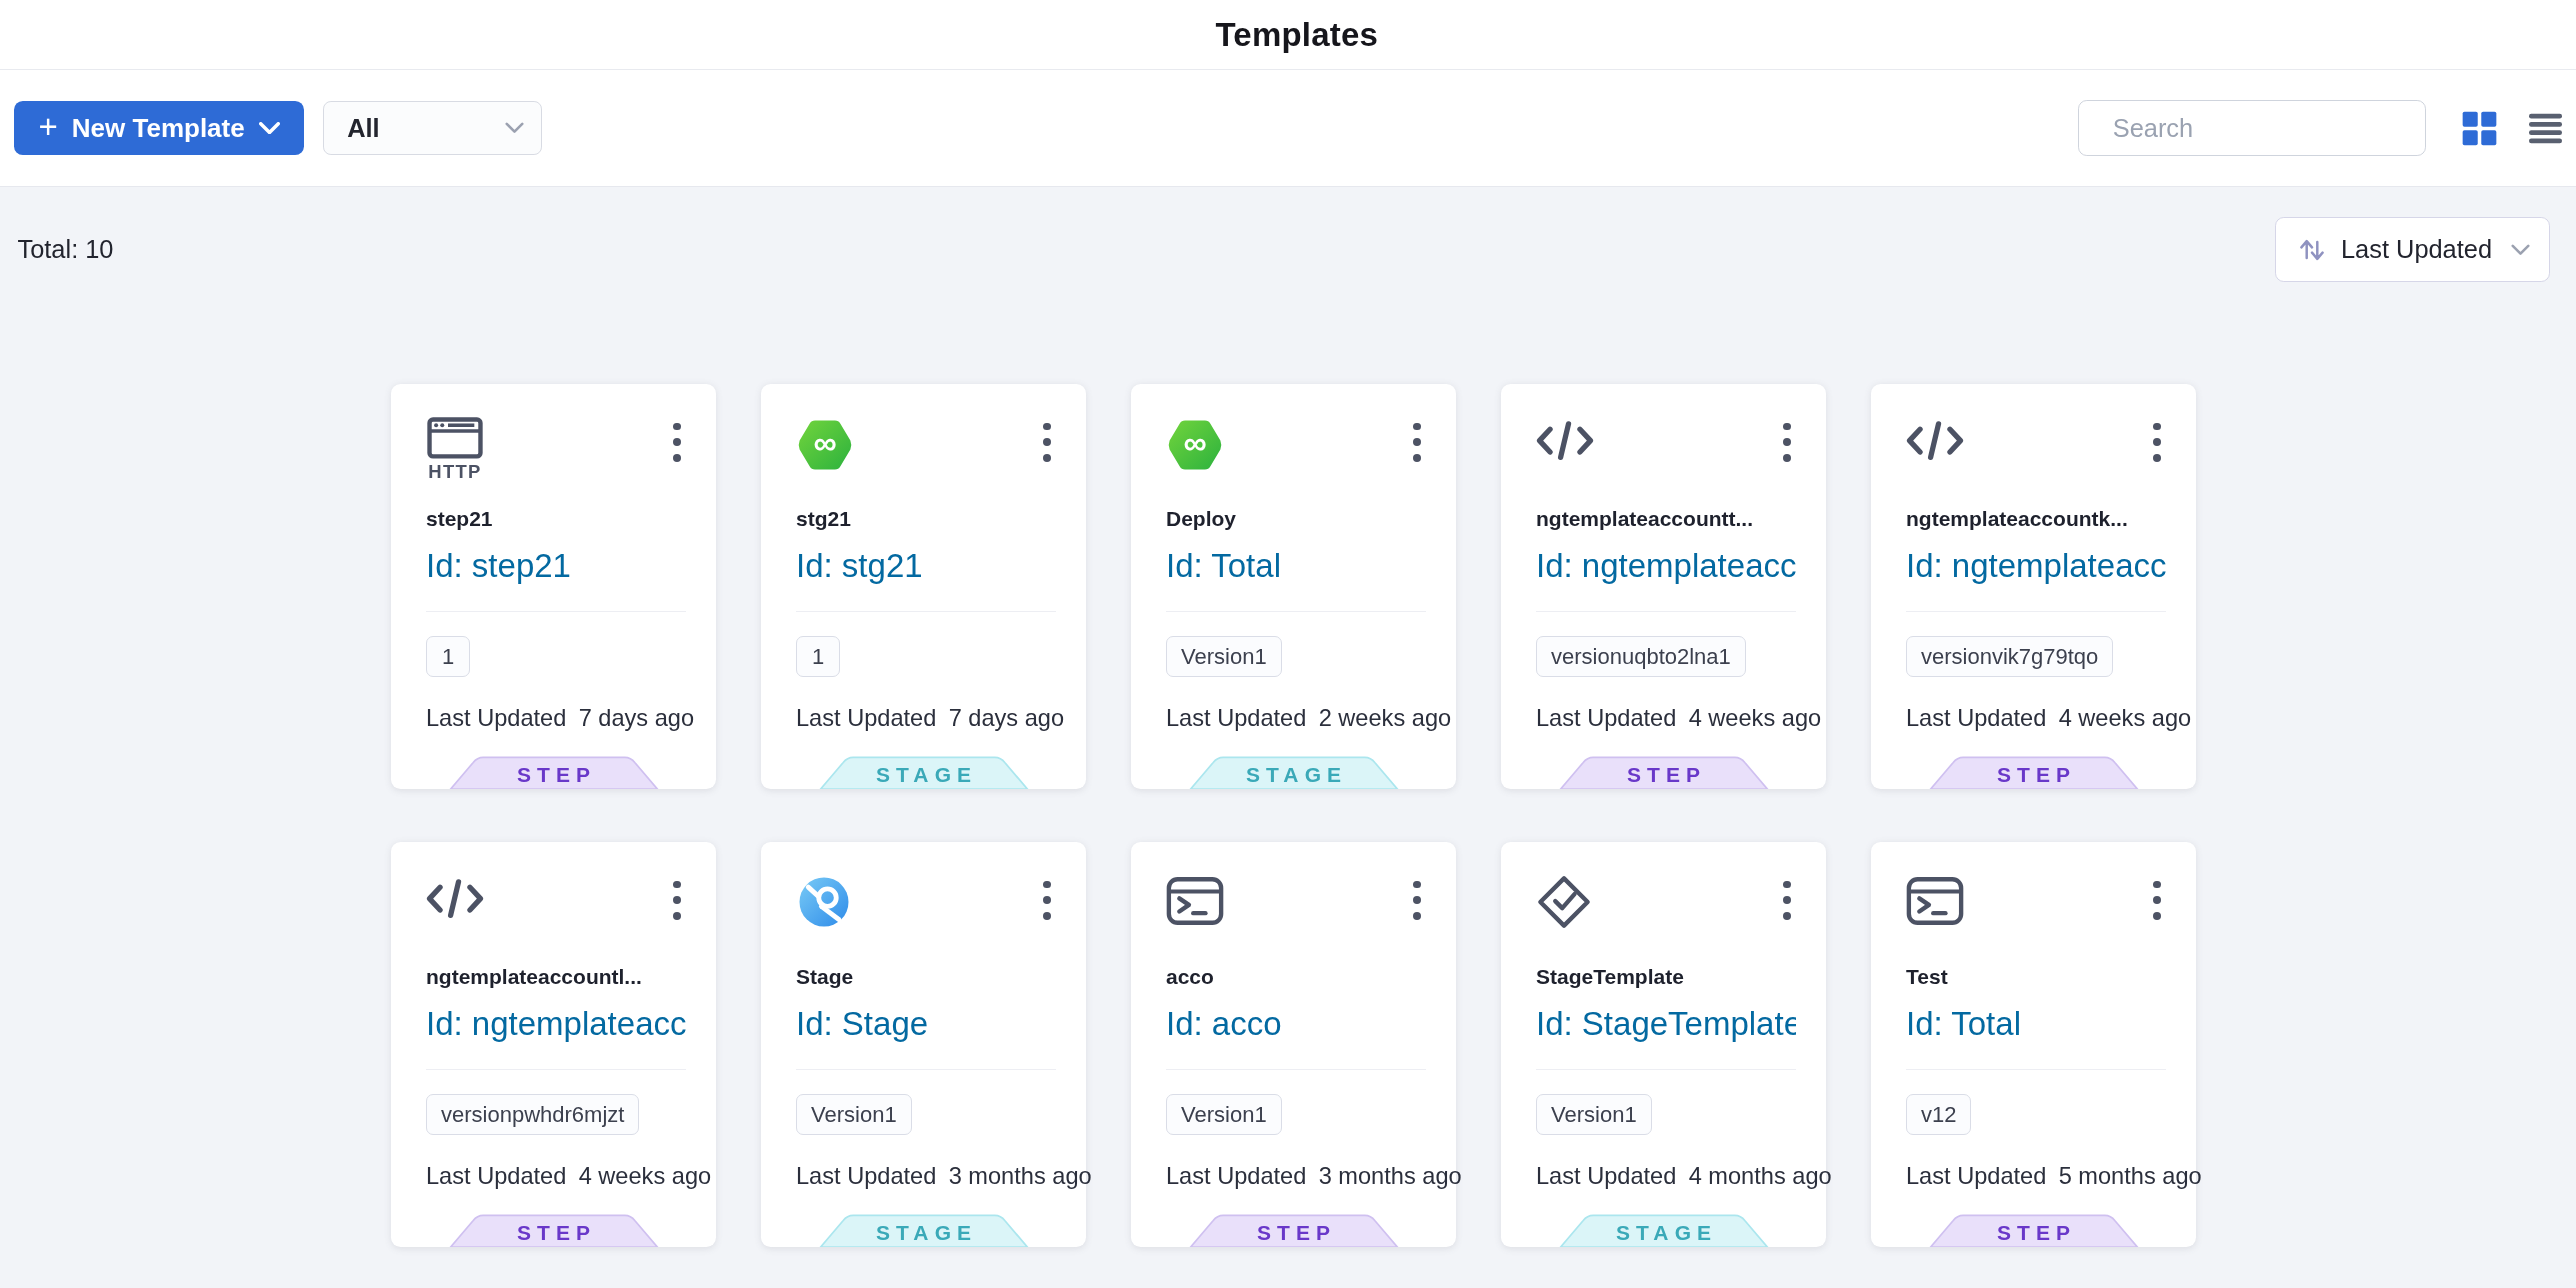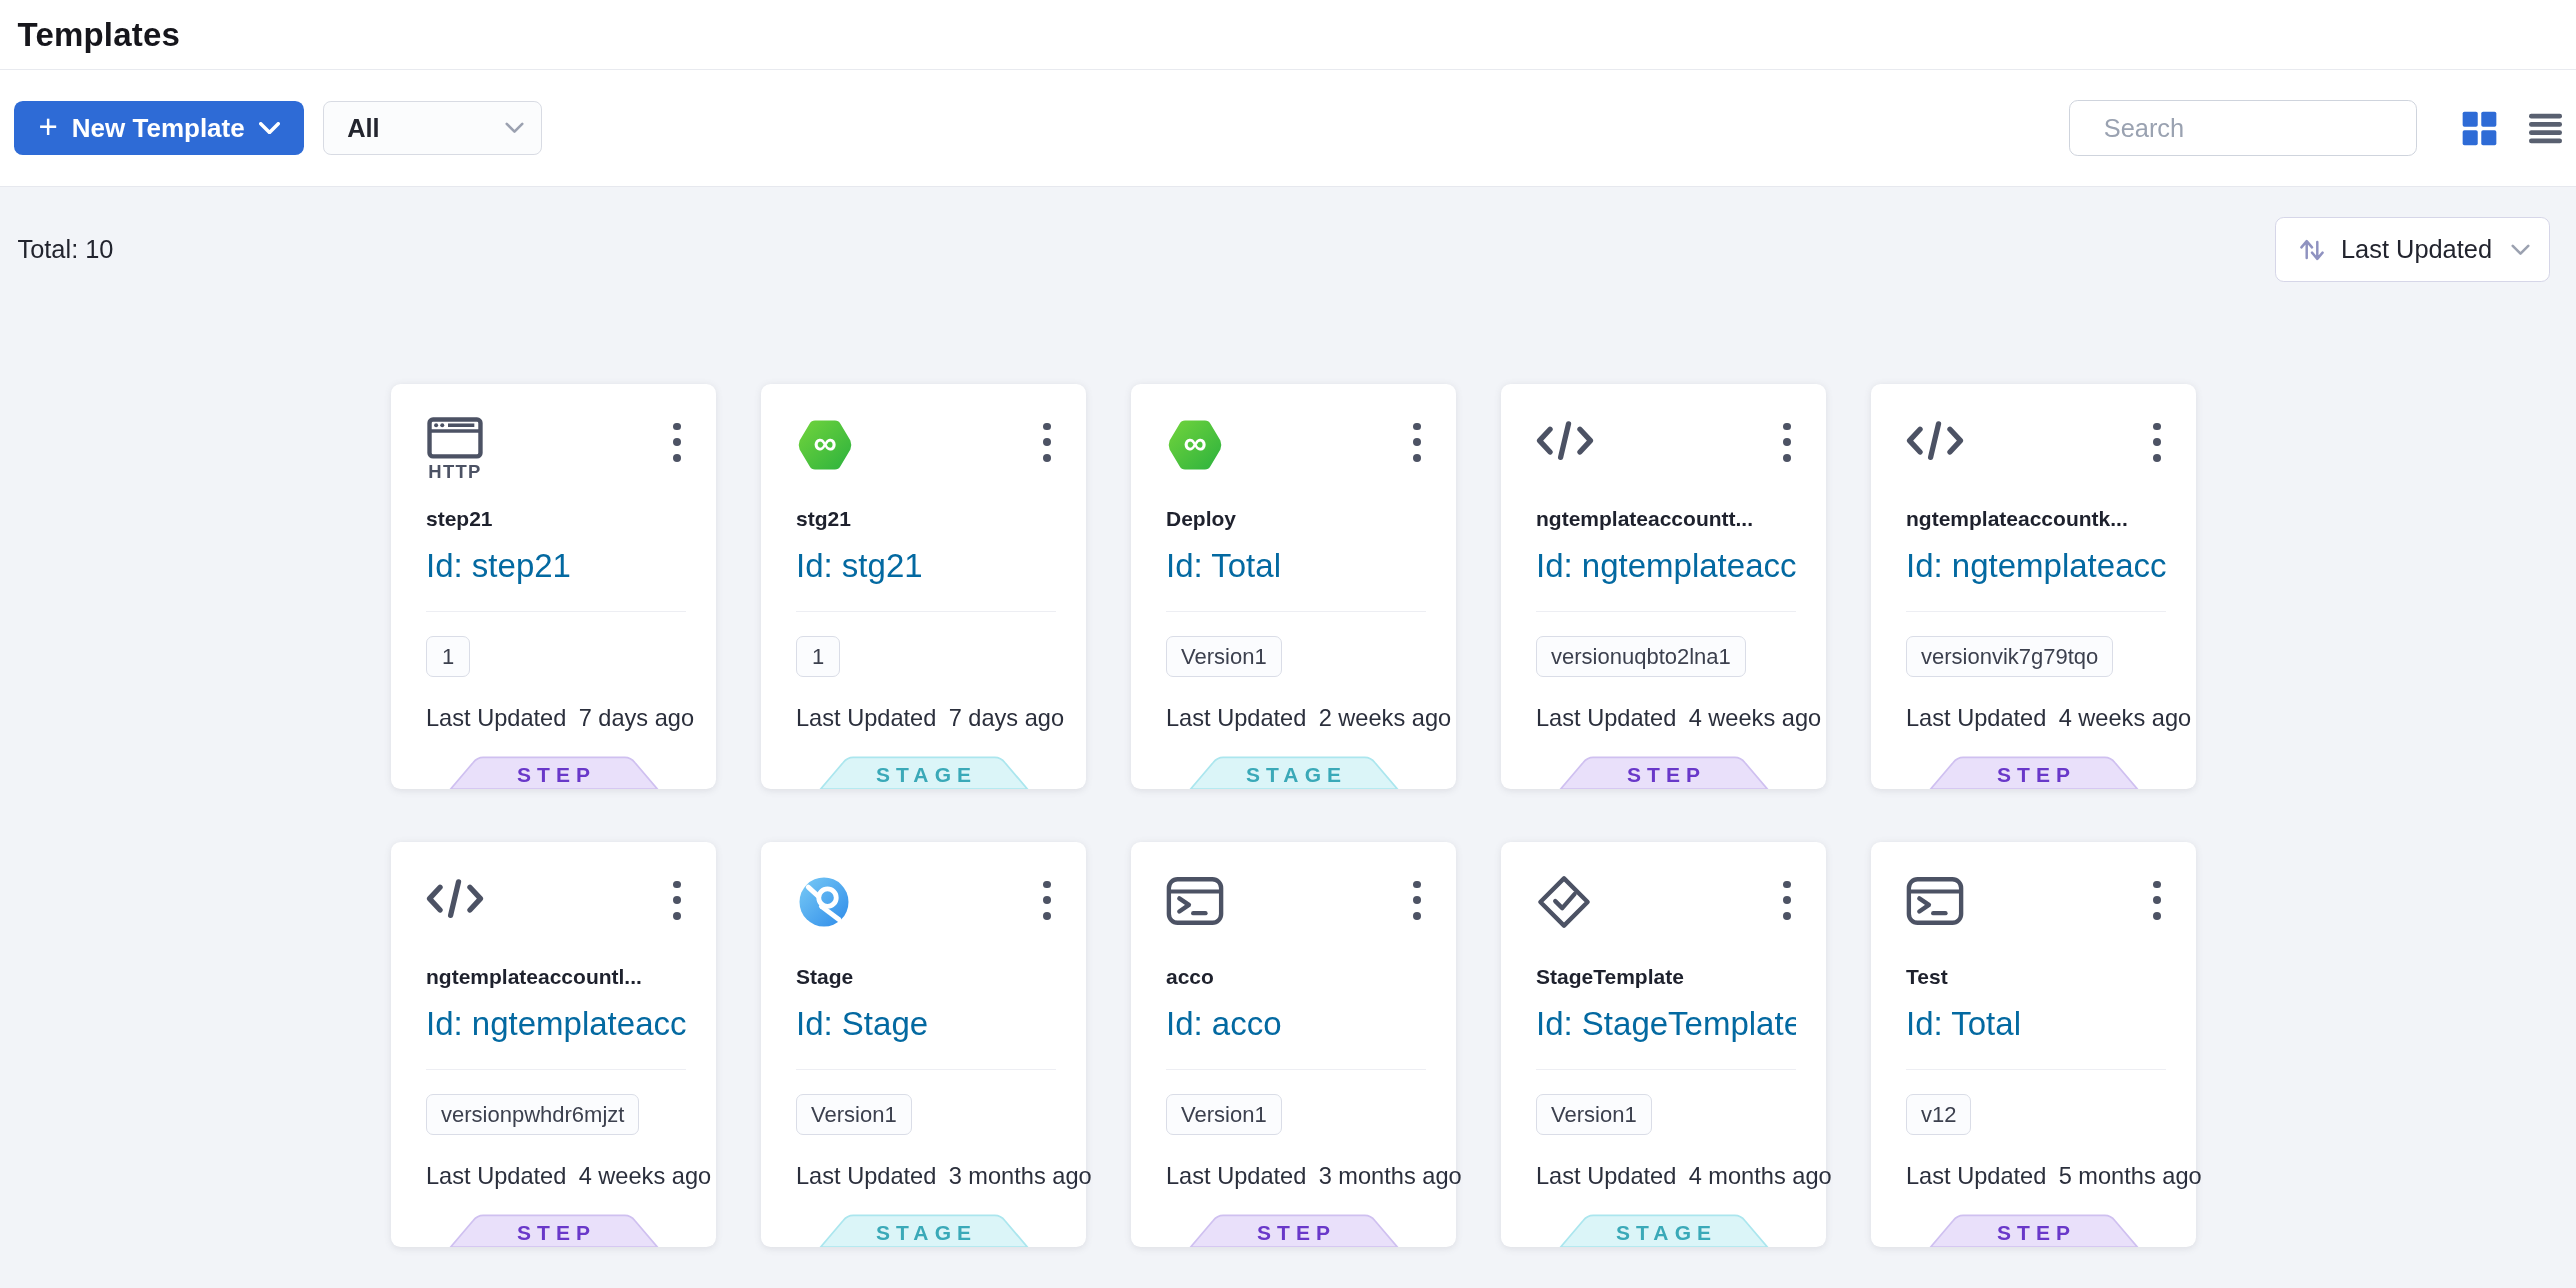--- a/index.html
+++ b/index.html
@@ -1,29 +1,29 @@
 <!DOCTYPE html>
 <html style="font-size:14px"><head>
 <meta charset="utf-8">
 <style>
   html,body{margin:0;padding:0;}
   body{font-family:"Liberation Sans",sans-serif;-webkit-font-smoothing:antialiased;}
   .app{position:relative;width:2576px;height:1289px;background:#ffffff;overflow:hidden;color:#1e212d;}
 
   
-  .header{height:70px;display:flex;align-items:center;padding-left:17.5px;border-bottom:0.9px solid #e8eaef;box-sizing:border-box;}
+  .header{height:70px;display:flex;align-items:center;padding-left:17.5px;border-bottom:0.9px solid #e8eaef;box-sizing:border-box;justify-content:center;}
   .page-title{font-size:33px;font-weight:700;color:#16161c;letter-spacing:0.2px;}
 
   
   .toolbar{height:116px;display:flex;align-items:center;padding:0 12.3px 0 14px;box-sizing:border-box;background:#fff;}
   .btn-new{display:inline-flex;align-items:center;gap:14px;height:54px;padding:0 24.5px;background:#2e6bd6;border:none;border-radius:8.8px;color:#fff;font-family:inherit;font-size:26px;font-weight:700;cursor:pointer;}
   .btn-new .plus{font-size:33px;font-weight:400;line-height:1;margin-top:-2.6px;}
   .select-all{display:inline-flex;align-items:center;justify-content:space-between;width:219px;height:54px;margin-left:19px;padding:0 17.5px 0 23px;border:1.8px solid #d8dbe3;border-radius:7.9px;background:#fbfcfd;box-sizing:border-box;cursor:pointer;}
   .select-all .val{font-size:25.4px;font-weight:700;color:#23252e;}
-  .toolbar-right{margin-left:auto;display:flex;align-items:center;gap:39px;}
+  .toolbar-right{margin-left:auto;display:flex;align-items:center;gap:30px;}
   .search-box{display:flex;align-items:center;gap:14px;width:348px;height:56px;padding:0 17.5px;border:1.8px solid #cfd4dd;border-radius:8.8px;background:#fff;box-sizing:border-box;}
   .search-box input{border:none;outline:none;flex:1;font-family:inherit;font-size:25.4px;color:#333;background:transparent;}
   .search-box input::placeholder{color:#9aa2b1;}
   .view-toggle{display:flex;align-items:center;gap:28px;margin-left:3.5px;}
   .icon-btn{background:none;border:none;padding:0;cursor:pointer;display:flex;align-items:center;}
 
   
   .content{position:absolute;top:186px;left:0;right:0;bottom:0;background:#f2f4f8;border-top:0.9px solid #e6e8ee;box-sizing:border-box;}
   .meta-row{display:flex;align-items:center;justify-content:space-between;padding:30px 26px 0 17.5px;}
   .total-label{font-size:25.4px;color:#22242e;}

